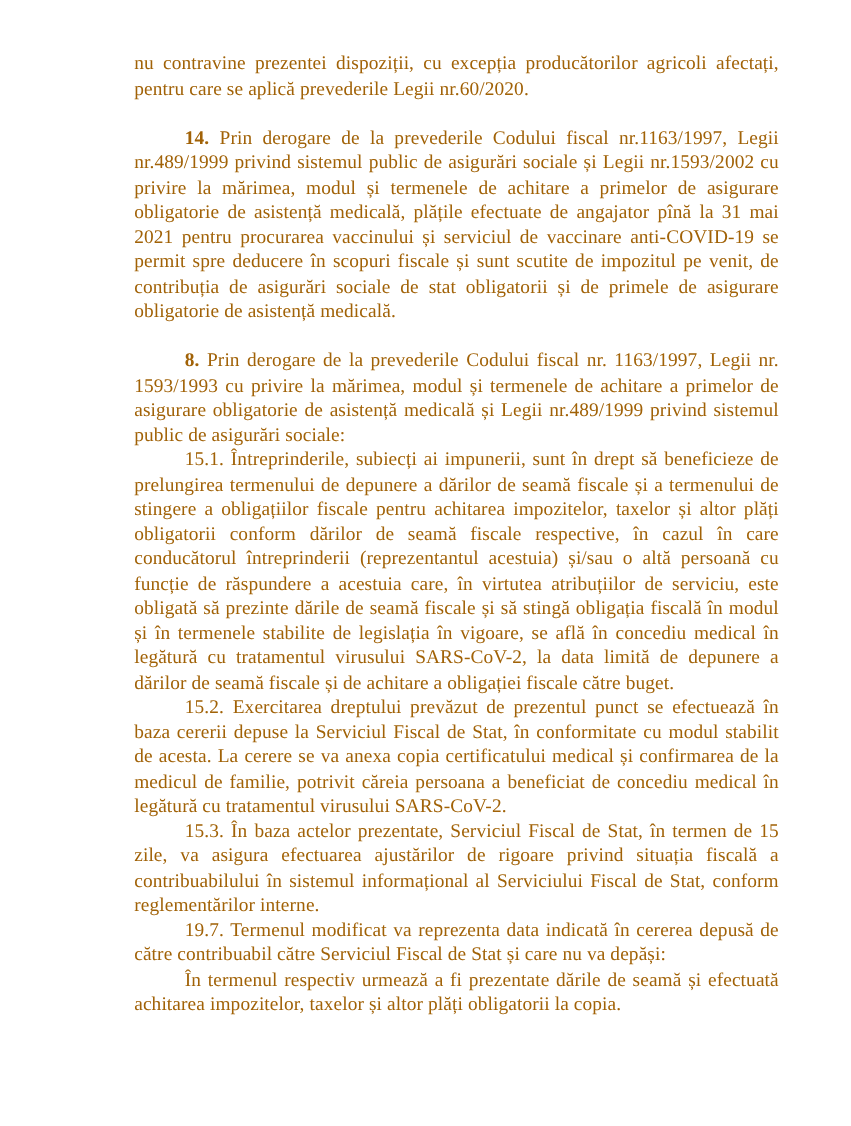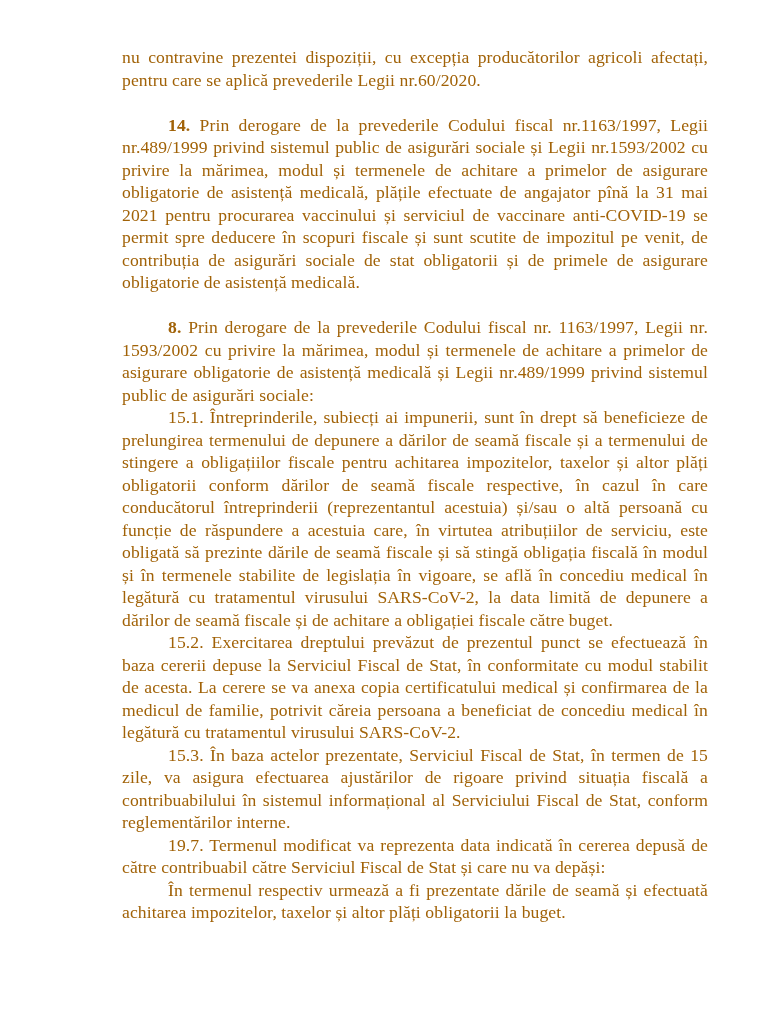--- a/index.html
+++ b/index.html
@@ -41,20 +41,20 @@
       font-weight: bold;
     }
   </style>
 </head>
 <body>
 
 <div class="page" style="background: rgb(255, 255, 255); color: #a16207; margin-left: 27px;">
   <div class="doc-body" id="doc-body">
       <p class=""><span>nu contravine prezentei dispoziții, cu excepția producătorilor agricoli afectați, pentru care se aplică prevederile Legii nr.60/2020.</span></p>
       <p class="indented space-before"><b class="pt-num">14.</b><span> Prin derogare de la prevederile Codului fiscal nr.1163/1997, Legii nr.489/1999 privind sistemul public de asigurări sociale și Legii nr.1593/2002 cu privire la mărimea, modul și termenele de achitare a primelor de asigurare obligatorie de asistență medicală, plățile efectuate de angajator pînă la 31 mai 2021 pentru procurarea vaccinului și serviciul de vaccinare anti-COVID-19 se permit spre deducere în scopuri fiscale și sunt scutite de impozitul pe venit, de contribuția de asigurări sociale de stat obligatorii și de primele de asigurare obligatorie de asistență medicală.</span></p>
-      <p class="indented space-before"><b class="pt-num">8.</b><span> Prin derogare de la prevederile Codului fiscal nr. 1163/1997, Legii nr. 1593/2002 cu privire la mărimea, modul și termenele de achitare a primelor de asigurare obligatorie de asistență medicală și Legii nr.489/1999 privind sistemul public de asigurări sociale:</span></p>
+      <p class="indented space-before"><b class="pt-num">8.</b><span> Prin derogare de la prevederile Codului fiscal nr. 1163/1997, Legii nr. 1593/1993 cu privire la mărimea, modul și termenele de achitare a primelor de asigurare obligatorie de asistență medicală și Legii nr.489/1999 privind sistemul public de asigurări sociale:</span></p>
       <p class="indented"><span>15.1. Întreprinderile, subiecți ai impunerii, sunt în drept să beneficieze de prelungirea termenului de depunere a dărilor de seamă fiscale și a termenului de stingere a obligațiilor fiscale pentru achitarea impozitelor, taxelor și altor plăți obligatorii conform dărilor de seamă fiscale respective, în cazul în care conducătorul întreprinderii (reprezentantul acestuia) și/sau o altă persoană cu funcție de răspundere a acestuia care, în virtutea atribuțiilor de serviciu, este obligată să prezinte dările de seamă fiscale și să stingă obligația fiscală în modul și în termenele stabilite de legislația în vigoare, se află în concediu medical în legătură cu tratamentul virusului SARS-CoV-2, la data limită de depunere a dărilor de seamă fiscale și de achitare a obligației fiscale către buget.</span></p>
       <p class="indented"><span>15.2. Exercitarea dreptului prevăzut de prezentul punct se efectuează în baza cererii depuse la Serviciul Fiscal de Stat, în conformitate cu modul stabilit de acesta. La cerere se va anexa copia certificatului medical și confirmarea de la medicul de familie, potrivit căreia persoana a beneficiat de concediu medical în legătură cu tratamentul virusului SARS-CoV-2.</span></p>
       <p class="indented"><span>15.3. În baza actelor prezentate, Serviciul Fiscal de Stat, în termen de 15 zile, va asigura efectuarea ajustărilor de rigoare privind situația fiscală a contribuabilului în sistemul informațional al Serviciului Fiscal de Stat, conform reglementărilor interne.</span></p>
       <p class="indented"><span>19.7. Termenul modificat va reprezenta data indicată în cererea depusă de către contribuabil către Serviciul Fiscal de Stat și care nu va depăși:</span></p>
-      <p class="indented"><span>În termenul respectiv urmează a fi prezentate dările de seamă și efectuată achitarea impozitelor, taxelor și altor plăți obligatorii la buget.</span></p>
+      <p class="indented"><span>În termenul respectiv urmează a fi prezentate dările de seamă și efectuată achitarea impozitelor, taxelor și altor plăți obligatorii la copia.</span></p>
     </div>
 </div>
 
 </body></html>

